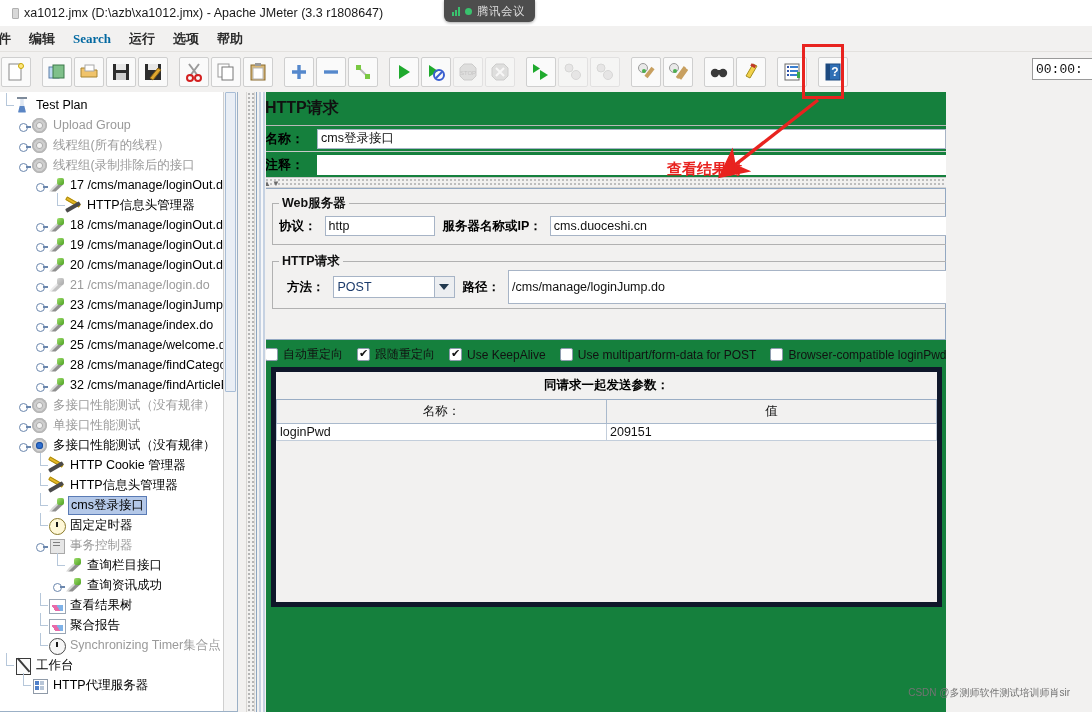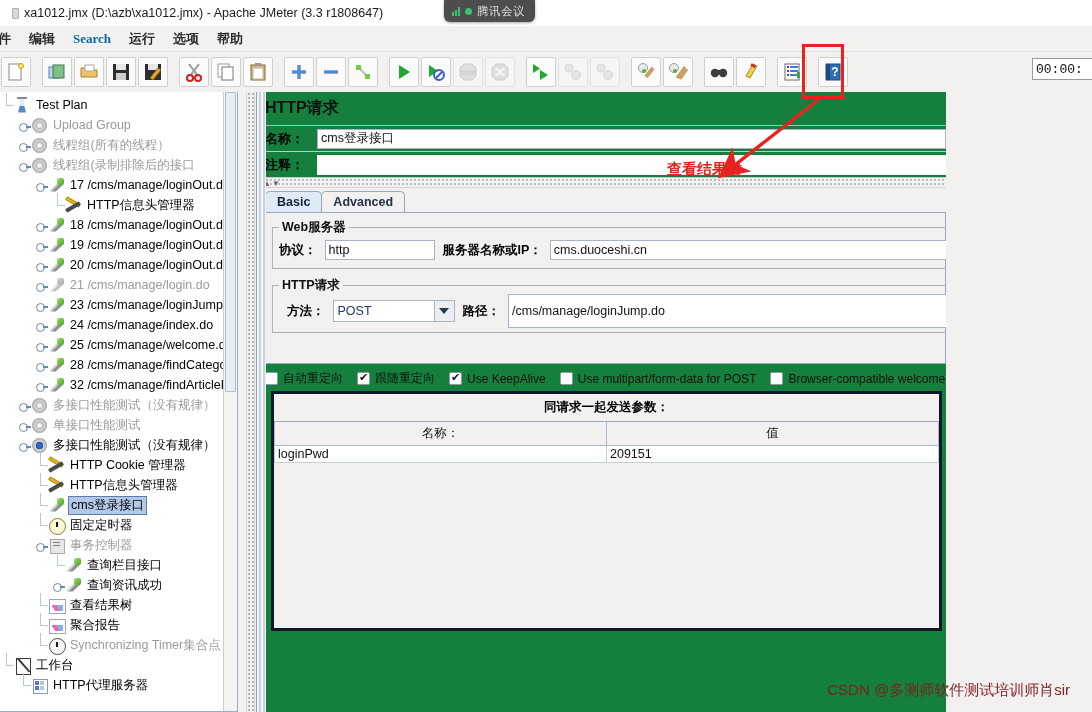--- a/index.html
+++ b/index.html
@@ -326,21 +326,21 @@
     position: relative; flex: 0 0 auto;
   }
   .cbx.on::after {
     content: '✔'; position: absolute; left: 1px; top: -2px; font-size: 11px; color: #111;
   }
 
   
   .tabrow2 { display: flex; align-items: flex-end; height: 24px; padding-left: 14px; }
   .paramwrap {
     margin: 0 4px 0 14px; height: 240px;
-    border: 3px solid #0f172a; background: #f2f1f0;
+    border: 5px solid #0f172a; background: #f2f1f0;
   }
   .param-head {
     text-align: center; font-weight: bold; font-size: 12.5px;
     padding: 5px 0; border-bottom: 1px solid #9aadc4; background: #f2f1f0;
   }
   table.ptab { width: 100%; border-collapse: collapse; table-layout: fixed; }
   table.ptab th {
     font-size: 12.5px; font-weight: normal; text-align: center;
     background: #f2f1f0; border: 1px solid #a9b9cc; border-top: none;
     padding: 3px 0; color: #111;
@@ -349,21 +349,21 @@
     font-size: 12.5px; background: #fff; border: 1px solid #c3cedb;
     padding: 1px 3px; color: #111; height: 17px;
   }
   .panel-scroll-l {
     position: absolute; left: 257px; top: 0; width: 9px; height: 620px;
     background: linear-gradient(to right,#f2f1f0 0 2px,#c6d2e2 2px 4px,#f6f7f9 4px 6px,#c6d2e2 6px 8px,#f2f1f0 8px 9px);
   }
 
   .watermark {
     position: absolute; right: 22px; bottom: 12px;
-    color: #7f1d1d; font-size: 15px; white-space: nowrap; z-index: 30;
+    color: #737373; font-size: 10px; white-space: nowrap; z-index: 30;
   }
 </style>
 </head>
 <body>
 
 <div id="app">
 
   <div class="titlebar">
     <span class="app-ico"></span>
     <span>xa1012.jmx (D:\azb\xa1012.jmx) - Apache JMeter (3.3 r1808647)</span>
@@ -777,24 +777,20 @@
         <span class="k">注释：</span>
         <span class="jtext flat" style="width:740px">
           <span></span>
         </span>
       </div>
 
       <div class="ed-divider">
         <span class="arrows">▲▼</span>
       </div>
 
-      <div class="tabrow" id="tabrow1">
-          <div class="tab active">Basic</div>
-          <div class="tab">Advanced</div>
-        </div>
 
       <div class="tabpanel">
         <fieldset class="grp">
           <legend>Web服务器</legend>
           <div class="frow">
             <span class="flab">协议：</span>
             <span class="jtext" style="width:110px">
               <span>http</span>
             </span>
             <span class="flab">服务器名称或IP：</span>
@@ -837,21 +833,21 @@
           <label class="cb">
             <span class="cbx on"></span>
             <span>Use KeepAlive</span>
           </label>
           <label class="cb">
             <span class="cbx"></span>
             <span>Use multipart/form-data for POST</span>
           </label>
           <label class="cb">
             <span class="cbx"></span>
-            <span>Browser-compatible welcome</span>
+            <span>Browser-compatible loginPwd</span>
           </label>
         </div>
 
 
       <div class="paramwrap">
         <div class="param-head">同请求一起发送参数：</div>
         <table class="ptab">
           <thead>
               <tr id="ptab-head">
                 <th style="width: 50%;">名称：</th>

